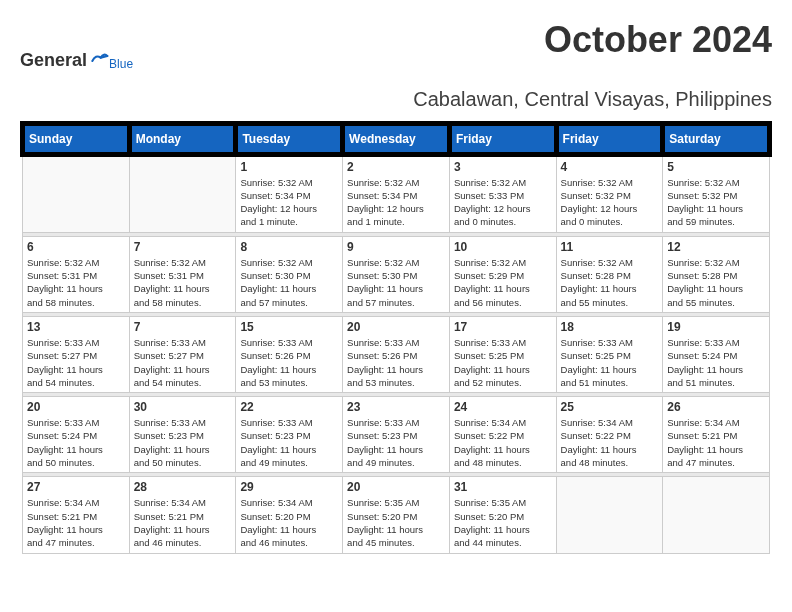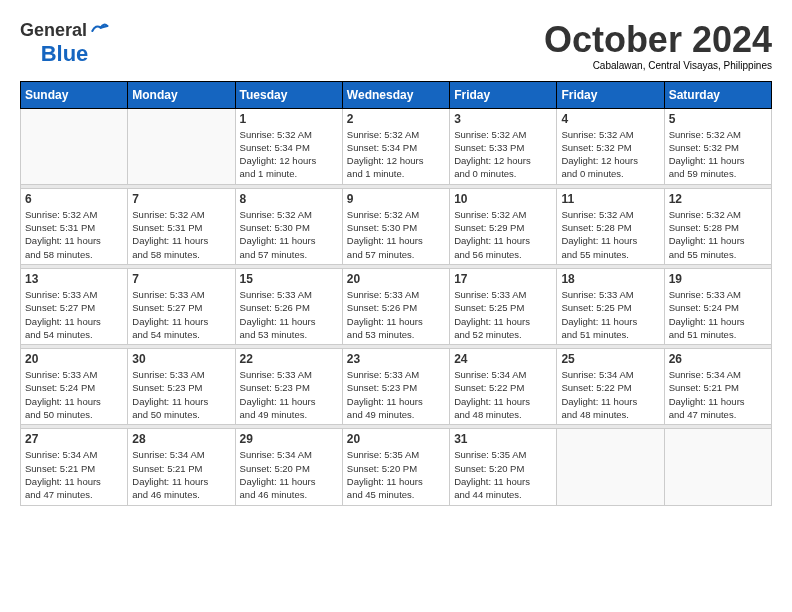--- a/index.html
+++ b/index.html
@@ -11,67 +11,69 @@
       padding: 20px;
     }
     .header {
       display: flex;
       justify-content: space-between;
       align-items: flex-start;
       margin-bottom: 10px;
     }
     .logo {
       display: flex;
-      flex-direction: column;
-      align-items: center;
+      flex-direction: row;
+      align-items: flex-end;
+      margin-top: 30px;
     }
     .logo-text {
       display: flex;
       align-items: center;
     }
     .logo-general {
       font-size: 18px;
       font-weight: bold;
       color: #333;
     }
     .logo-blue {
-      font-size: 22px;
-      font-weight: bold;
+      font-size: 12px;
+      font-weight: normal;
       color: #1565c0;
     }
     .logo-icon {
       width: 20px;
       height: 20px;
       margin-left: 2px;
     }
     .title-section {
       text-align: right;
     }
     .month-title {
       font-size: 36px;
       font-weight: bold;
       color: #333;
       line-height: 1.1;
     }
     .location {
-      font-size: 10px;
-      color: #000000;
+      font-size: 20px;
+      color: #404040;
+      margin-top: 28px;
     }
     .calendar {
       width: 100%;
       border-collapse: collapse;
       border: 1px solid #ccc;
     }
     .calendar th {
       background: #1565c0;
       color: #fff;
       font-size: 12px;
       font-weight: bold;
       padding: 6px 4px;
-      border: 1px solid #000000;
+      border: 5px solid #000000;
       text-align: left;
     }
     .calendar td {
       border: 1px solid #ccc;
       vertical-align: top;
       padding: 3px 4px;
       width: 107px;
       min-height: 80px;
       font-size: 10px;
       color: #333;

